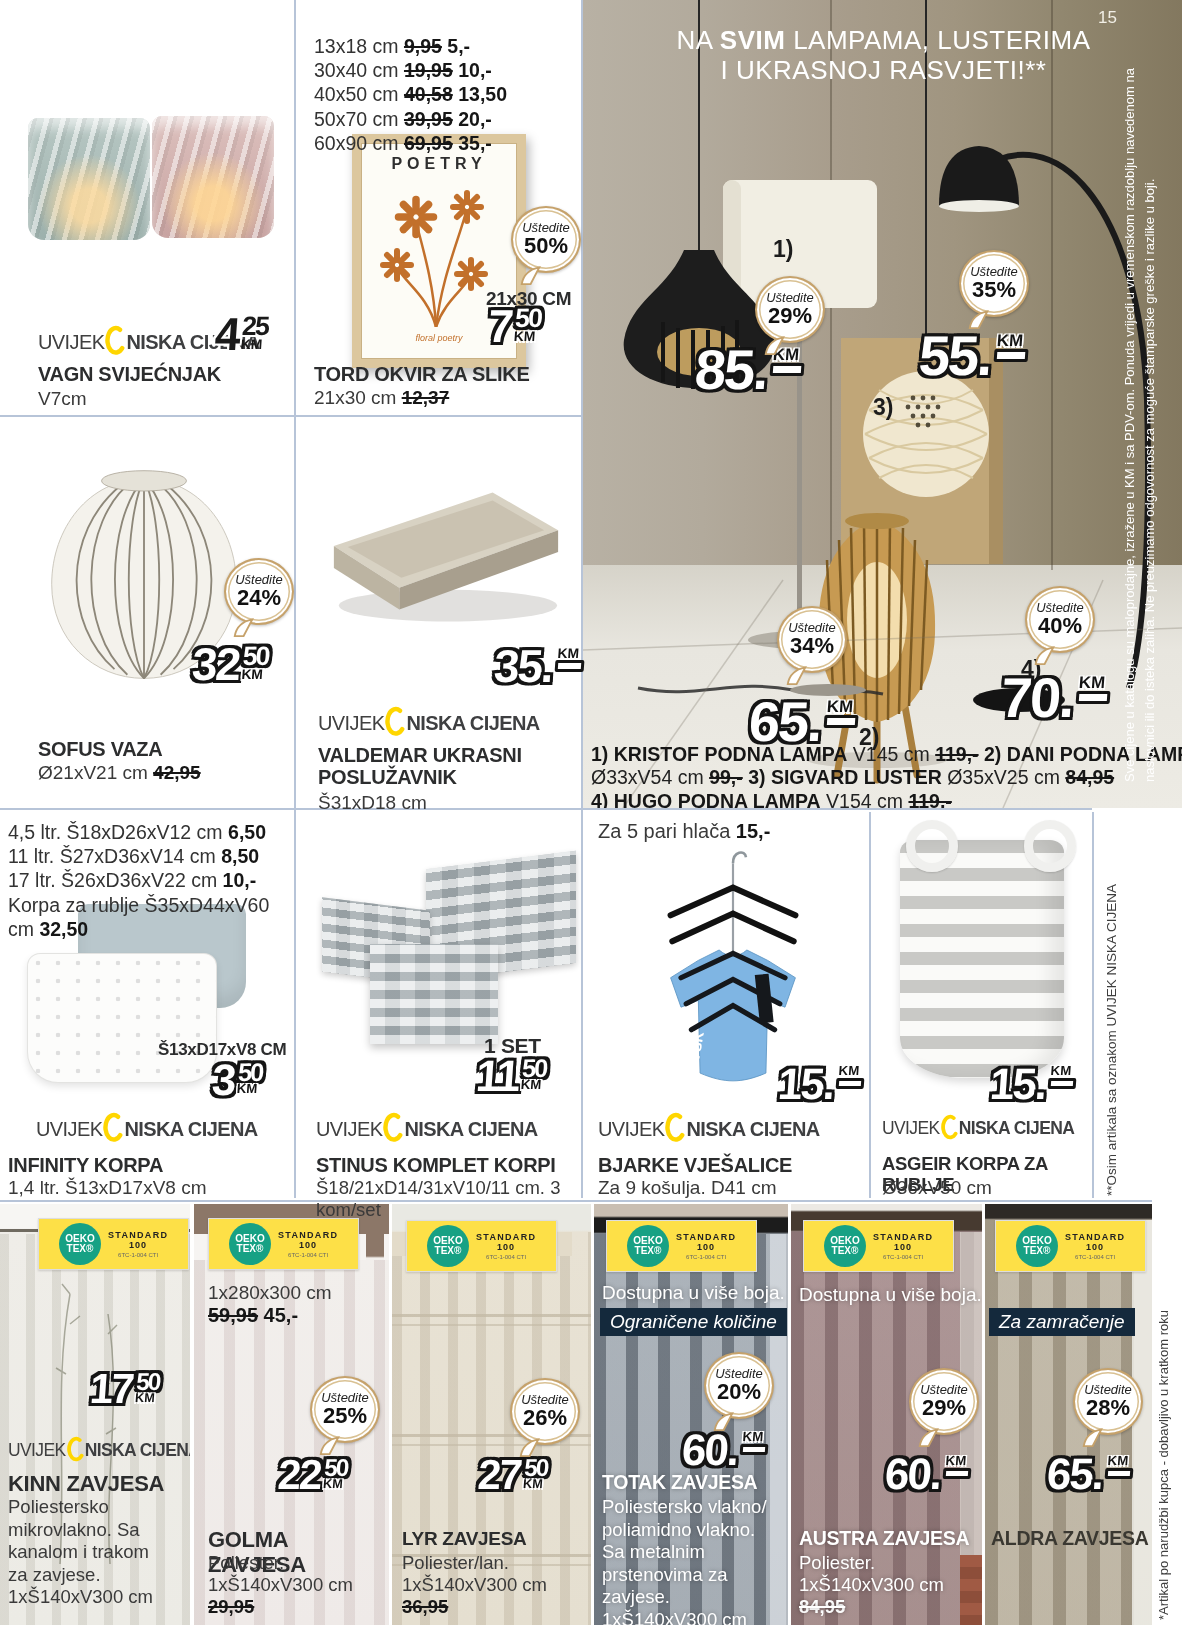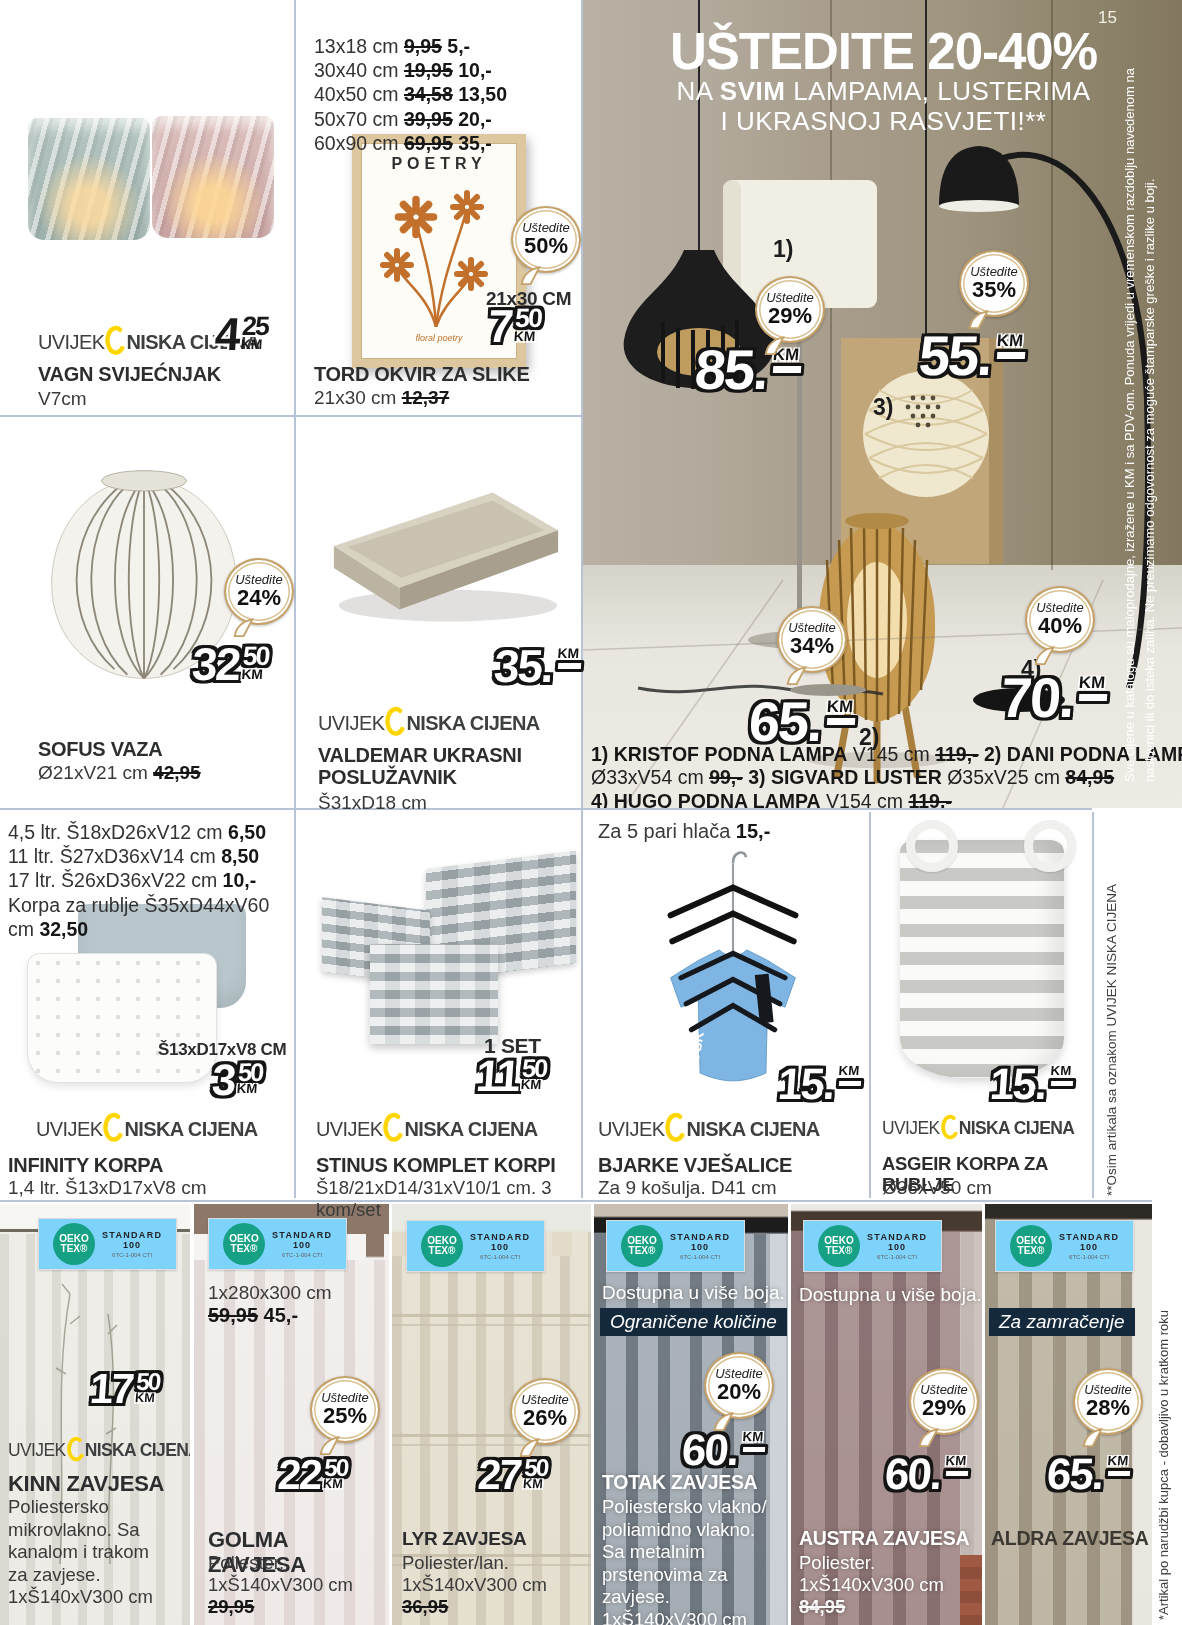--- a/index.html
+++ b/index.html
@@ -29,22 +29,22 @@
   .balloon .save{font-size:13px;font-style:italic;color:#222;line-height:1}
   .balloon .pct{font-size:22px;font-weight:bold;color:#111;line-height:1.05}
   .balloon svg.tail{position:absolute;bottom:-14px;left:5px;width:25px;height:19px}
   
   .uvijek{position:absolute;display:flex;align-items:center;font-size:20px;white-space:nowrap;z-index:5}
   .uvijek .uv1{color:#404040;letter-spacing:-.6px}
   .uvijek svg{width:20px;height:34px;margin:0 1px}
   .uvijek .uv2{font-weight:bold;color:#3e3f41;letter-spacing:-.6px}
   .uvijek.sm{font-size:17.5px}
   
-  .oeko{position:absolute;background:#7dd3fc;border:1px solid #ddd;display:flex;align-items:center;gap:7px;
-    padding:4px 14px;z-index:5;box-shadow:0 1px 2px rgba(0,0,0,.15)}
+  .oeko{position:absolute;background:#fde047;border:1px solid #ddd;display:flex;align-items:center;gap:7px;
+    padding:4px 20px;z-index:5;box-shadow:0 1px 2px rgba(0,0,0,.15)}
   .oeko .circ{width:42px;height:42px;border-radius:50%;background:#17a184;color:#fff;display:flex;
     flex-direction:column;align-items:center;justify-content:center;font-size:10px;font-weight:bold;line-height:1.05}
   .oeko .right{display:flex;flex-direction:column;align-items:center}
   .oeko .std{font-size:9px;font-weight:bold;letter-spacing:1.3px;color:#222}
   .oeko .hund{font-size:9px;font-weight:bold;color:#222;letter-spacing:1px}
   .oeko .cert{font-size:6px;color:#666;margin-top:2px}
   
   .pname{position:absolute;font-weight:bold;font-size:20px;color:#2c2d2e;letter-spacing:-.3px;z-index:5;line-height:1.12}
   .pdesc{position:absolute;font-size:19px;color:#3a3a3a;z-index:5;line-height:1.18}
   .spec{position:absolute;font-size:19.5px;color:#333;line-height:1.24;z-index:5}
@@ -105,21 +105,21 @@
         </span>
     </div>
     <div class="pname" style="left:38px;top:363px">VAGN SVIJEĆNJAK</div>
     <div class="pdesc" style="left:38px;top:388px">V7cm</div>
   </div>
 
   <div class="abs" style="left:308px;top:0;width:273px;height:415px">
     <div class="spec" style="left:6px;top:34px">
       <div><span>13x18 cm </span><span class="b strike">9,95</span><span class="b"> 5,-</span></div>
       <div><span>30x40 cm </span><span class="b strike">19,95</span><span class="b"> 10,-</span></div>
-      <div><span>40x50 cm </span><span class="b strike">34,58</span><span class="b"> 13,50</span></div>
+      <div><span>40x50 cm </span><span class="b strike">40,58</span><span class="b"> 13,50</span></div>
       <div><span>50x70 cm </span><span class="b strike">39,95</span><span class="b"> 20,-</span></div>
       <div><span>60x90 cm </span><span class="b strike">69,95</span><span class="b"> 35,-</span></div>
     </div>
     <div class="abs" style="left:44px;top:134px;width:156px;height:216px;background:#fdfcf6;border:9px solid #dcc79e;box-shadow:3px 5px 10px rgba(0,0,0,.28),inset 0 0 0 1px #c9b184">
       <div style="text-align:center;margin-top:12px;font-size:16px;font-weight:600;letter-spacing:5px;color:#2f2f2f">POETRY</div>
       <svg width="130" height="150" viewBox="0 0 130 150" style="display:block;margin:4px auto 0">
         <defs>
           <g id="daisy" stroke="#c2702b" stroke-linecap="round" stroke-width="6">
             <line x1="0" y1="-14" x2="0" y2="-5"></line>
               <line x1="10" y1="-10" x2="3.5" y2="-3.5"></line>
@@ -249,21 +249,20 @@
       <ellipse cx="245" cy="690" rx="38" ry="6" fill="#9b968c"></ellipse>
 
       <g stroke="rgba(120,112,98,.3)" stroke-width="1.5">
         <line x1="0" y1="650" x2="599" y2="628"></line>
           <line x1="40" y1="808" x2="200" y2="580"></line>
           <line x1="420" y1="808" x2="520" y2="580"></line>
       </g>
     </svg>
 
     <div class="headline" style="left:28px;top:26px;width:545px">
-      <div class="h1">UŠTEDITE 20-40%</div>
       <div class="h2"><span>NA </span><span style="font-weight:bold">SVIM</span><span> LAMPAMA, LUSTERIMA</span></div>
       <div class="h3">I UKRASNOJ RASVJETI!**</div>
     </div>
 
     <div class="marker" style="left:190px;top:236px">1)</div>
     <div class="marker" style="left:290px;top:394px">3)</div>
     <div class="marker" style="left:276px;top:724px">2)</div>
     <div class="marker" style="left:438px;top:656px">4)</div>
 
     <div class="balloon" style="left:172px;top:276px">
@@ -444,21 +443,21 @@
         </span>
     </div>
     <div class="uvijek" style="left:8px;top:300px">
       <span class="uv1">UVIJEK</span>
       <svg viewBox="0 0 36 56">
           <path d="M27,6 A15,22 0 1 0 31,39" stroke="#ffd600" stroke-width="8" fill="none" stroke-linecap="round"></path>
         </svg>
       <span class="uv2">NISKA CIJENA</span>
     </div>
     <div class="pname" style="left:8px;top:342px">STINUS KOMPLET KORPI</div>
-    <div class="pdesc" style="left:8px;top:365px;font-size:18.5px">Š18/21xD14/31xV10/1 cm. 3 kom/set</div>
+    <div class="pdesc" style="left:8px;top:365px;font-size:18.5px">Š18/21xD14/31xV10/11 cm. 3 kom/set</div>
   </div>
 
   <div class="abs" style="left:590px;top:812px;width:279px;height:386px">
     <div class="pdesc" style="left:8px;top:8px;font-size:20px">
       <span>Za 5 pari hlača </span><span class="b">15,-</span>
     </div>
     <svg class="abs" width="210" height="260" viewBox="0 0 200 300" style="left:38px;top:34px">
       <path d="M100,20 C100,6 114,4 115,13" stroke="#8f979c" stroke-width="3" fill="none"></path>
       <line x1="100" y1="20" x2="100" y2="128" stroke="#9aa0a6" stroke-width="2.5"></line>
       <path d="M28,80 L100,48 L172,80" stroke="#111" stroke-width="7" fill="none" stroke-linecap="round"></path>

